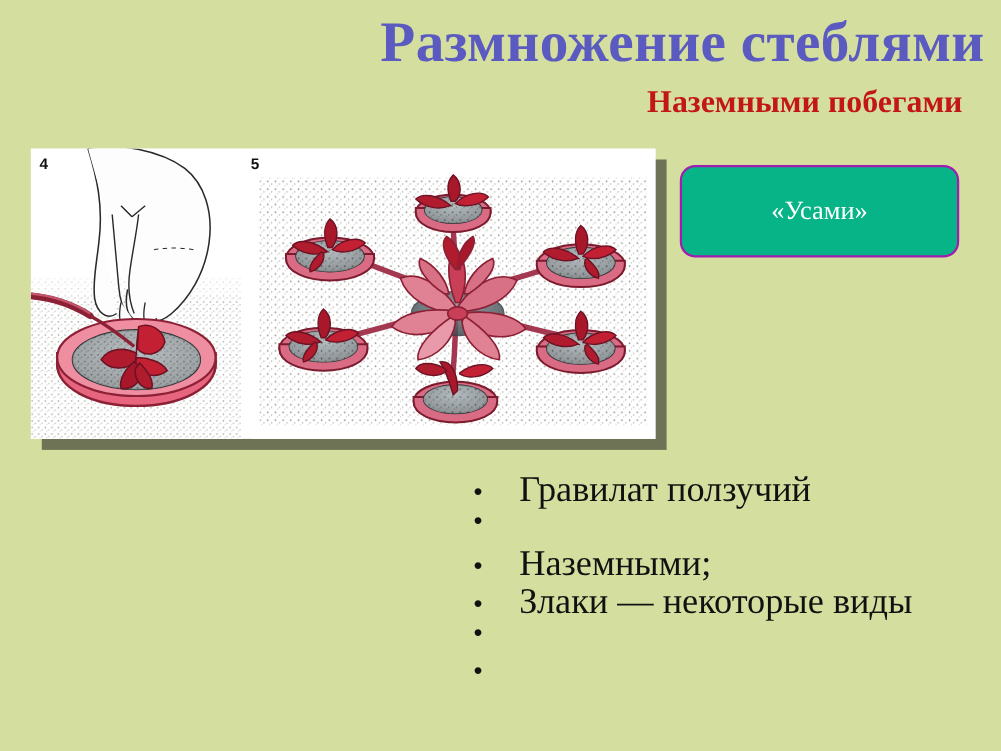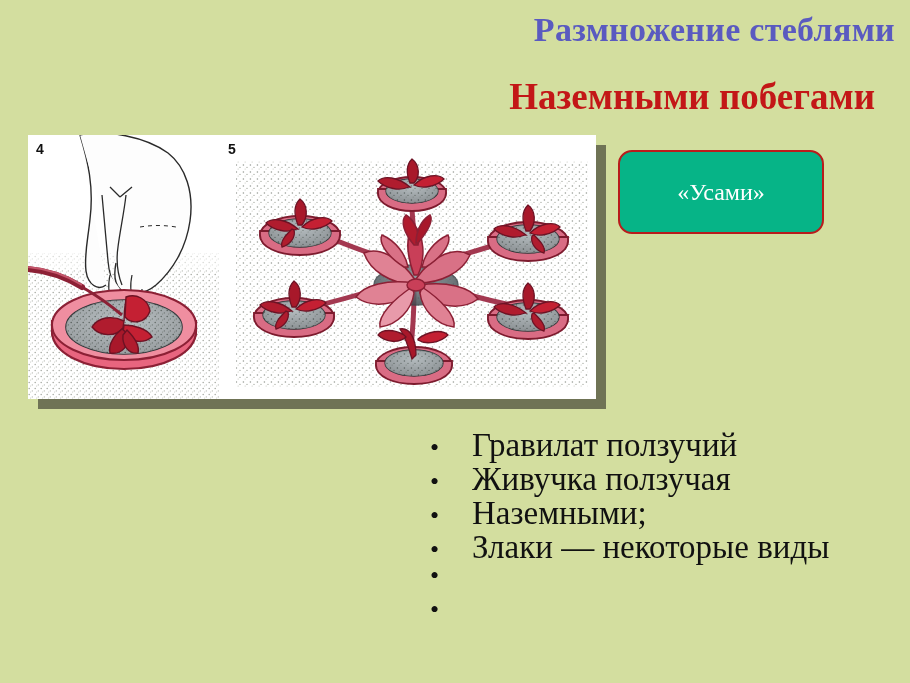--- a/index.html
+++ b/index.html
@@ -21,34 +21,34 @@
     background: #d3de9f;
   }
 
   
   .title-main {
     position: absolute;
     left: 0;
     top: 12px;
     width: 895px;
     text-align: right;
-    font-size: 34px;
+    font-size: 52px;
     font-weight: bold;
     color: #5a5ac0;
     letter-spacing: 0.3px;
     line-height: 1.05;
     white-space: nowrap;
   }
   .title-sub {
     position: absolute;
     left: 0;
     top: 78px;
     width: 875px;
     text-align: right;
-    font-size: 37px;
+    font-size: 29px;
     font-weight: bold;
     color: #c31717;
     line-height: 1.05;
     white-space: nowrap;
   }
 
   
   .figure-wrap {
     position: absolute;
     left: 28px;
@@ -88,25 +88,25 @@
   .panel-4 { left: 0; width: 192px; }
   .panel-5 { left: 200px; width: 368px; }
 
   svg.art { display: block; }
 
   
   .callout {
     position: absolute;
     left: 618px;
     top: 150px;
-    width: 206px;
+    width: 254px;
     height: 84px;
     box-sizing: border-box;
     background: #06b487;
-    border: 2px solid #b91c1c;
+    border: 2px solid #a21caf;
     border-radius: 14px;
     display: flex;
     align-items: center;
     justify-content: center;
     color: #ffffff;
     font-size: 24px;
     font-family: "Liberation Serif", serif;
   }
 
   
@@ -335,21 +335,20 @@
     <span>«Усами»</span>
   </div>
 
   <div class="bullets">
     <div class="bullet-row">
       <span class="bullet-dot">•</span>
       <span class="bullet-text">Гравилат ползучий</span>
     </div>
     <div class="bullet-row">
       <span class="bullet-dot">•</span>
-      <span class="bullet-text">Живучка ползучая</span>
     </div>
     <div class="bullet-row">
       <span class="bullet-dot">•</span>
       <span class="bullet-text">Наземными;</span>
     </div>
     <div class="bullet-row">
       <span class="bullet-dot">•</span>
       <span class="bullet-text">Злаки — некоторые виды</span>
     </div>
     <div class="bullet-row">

